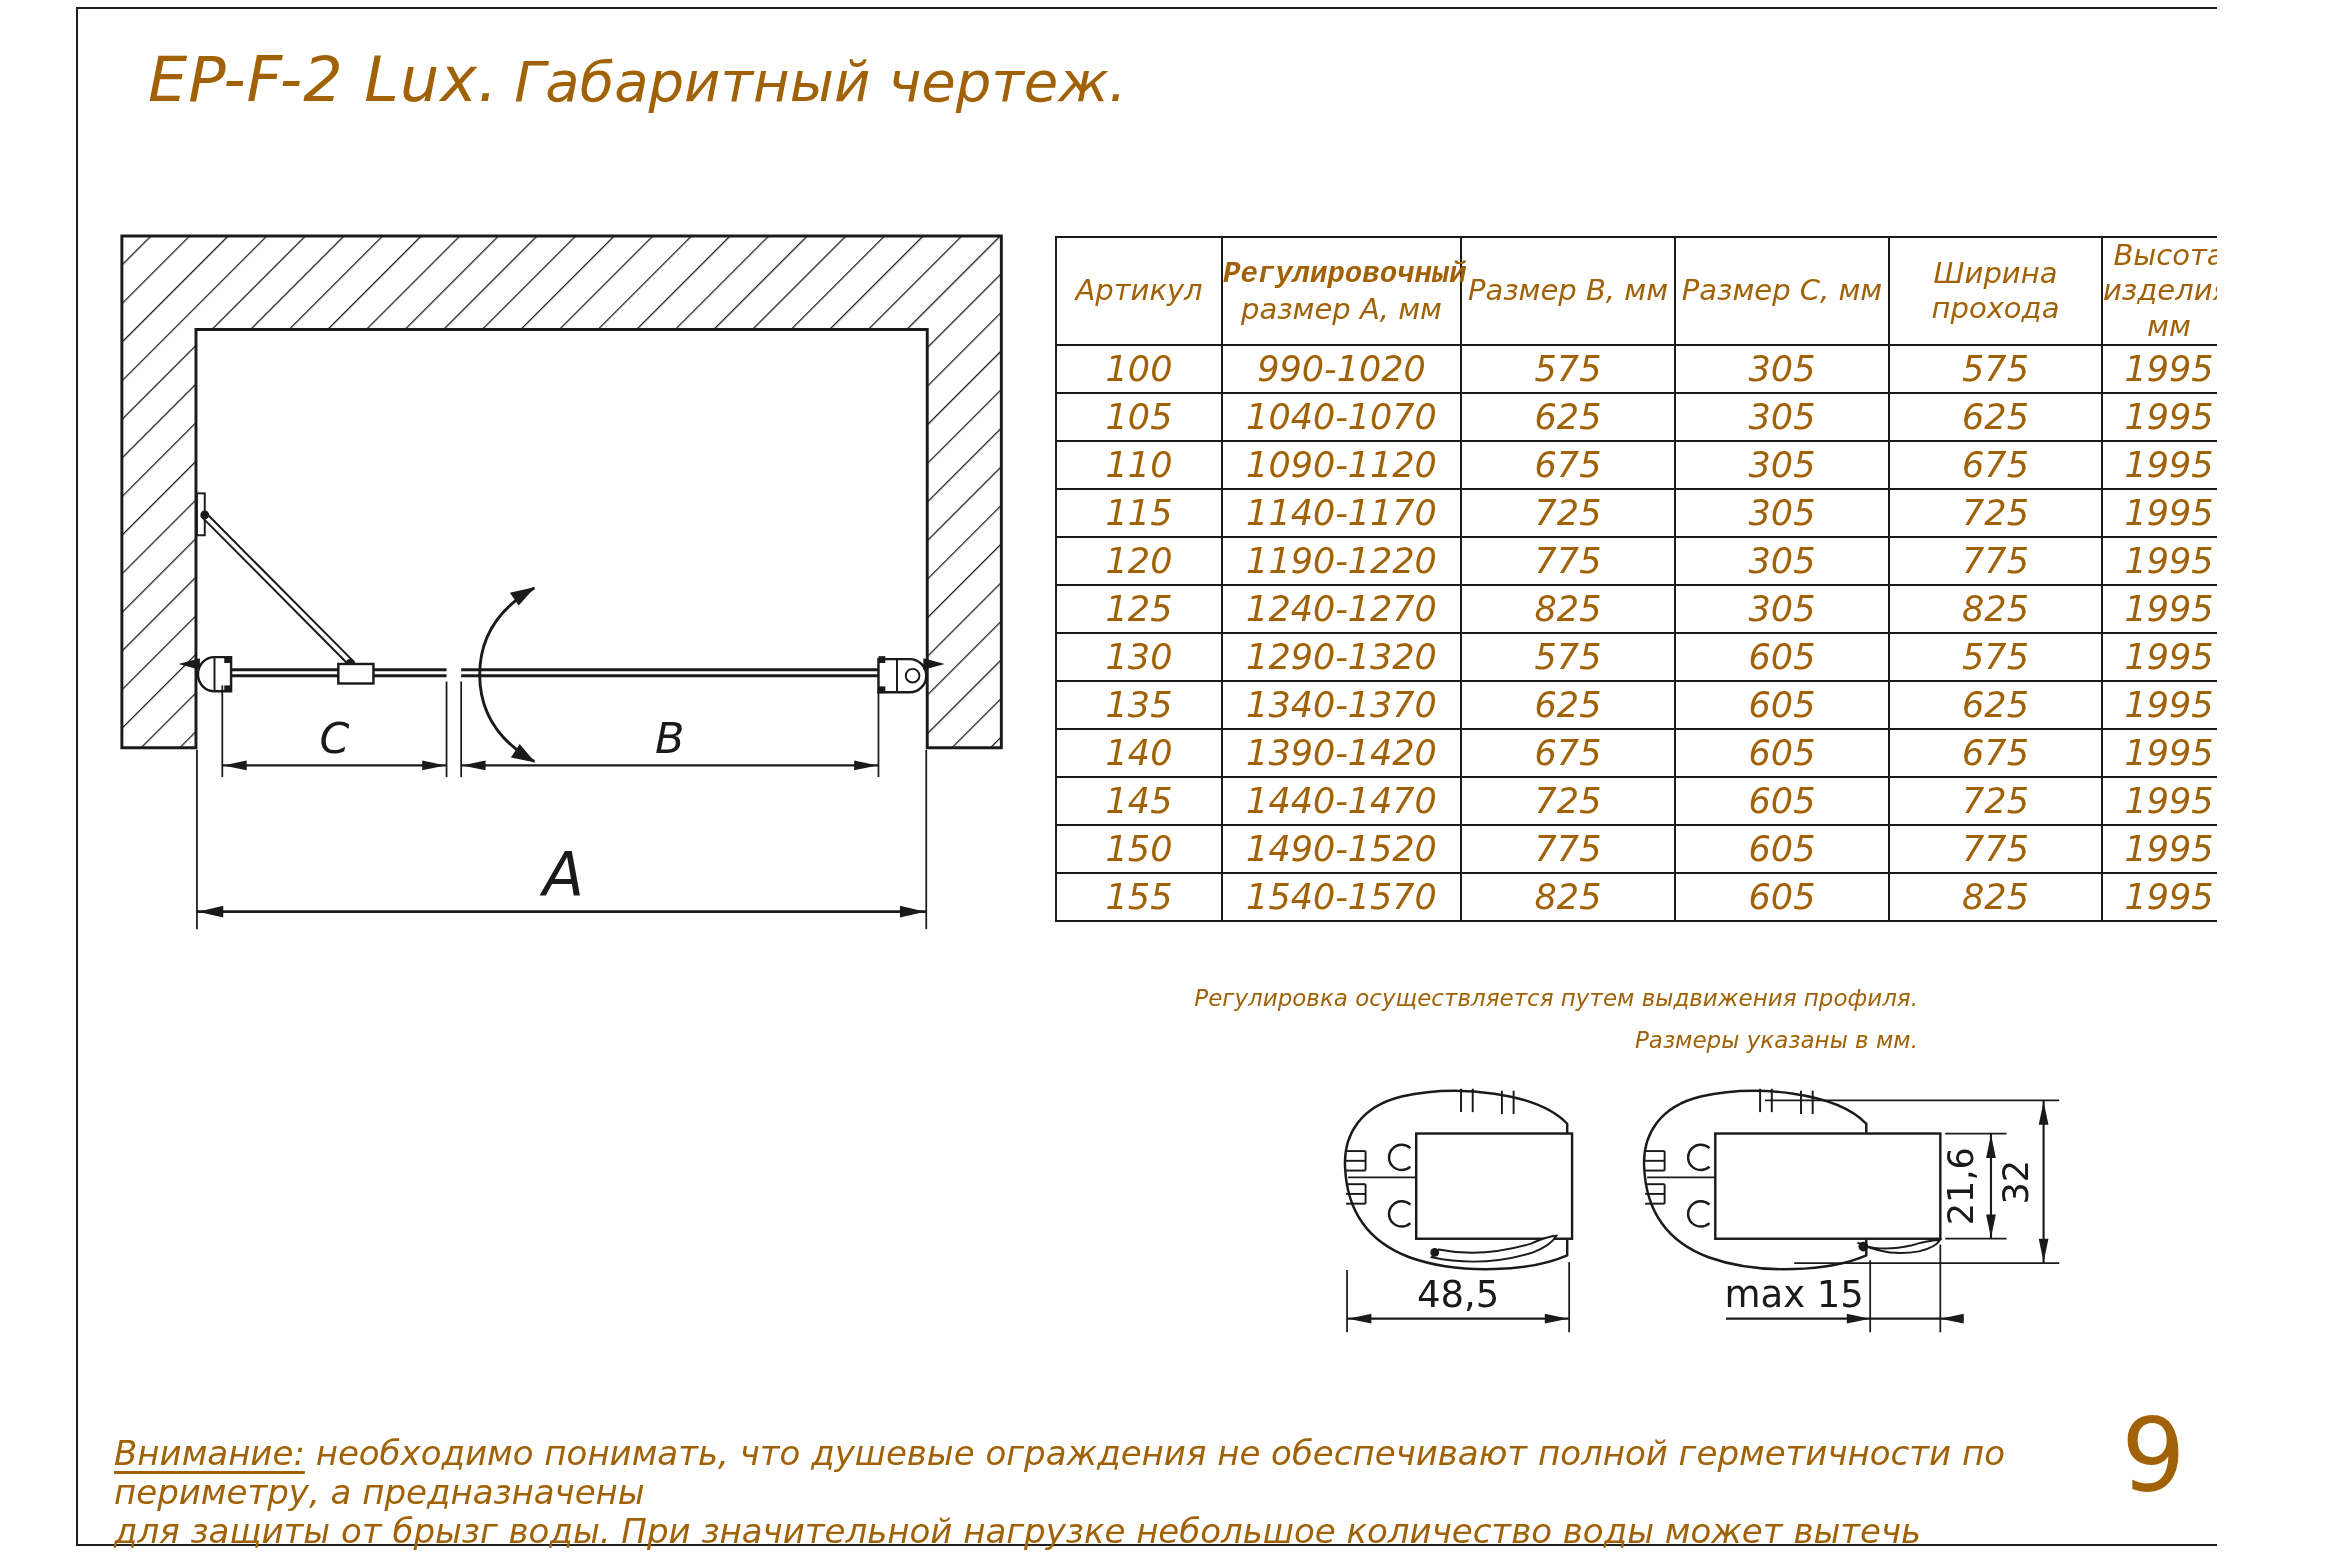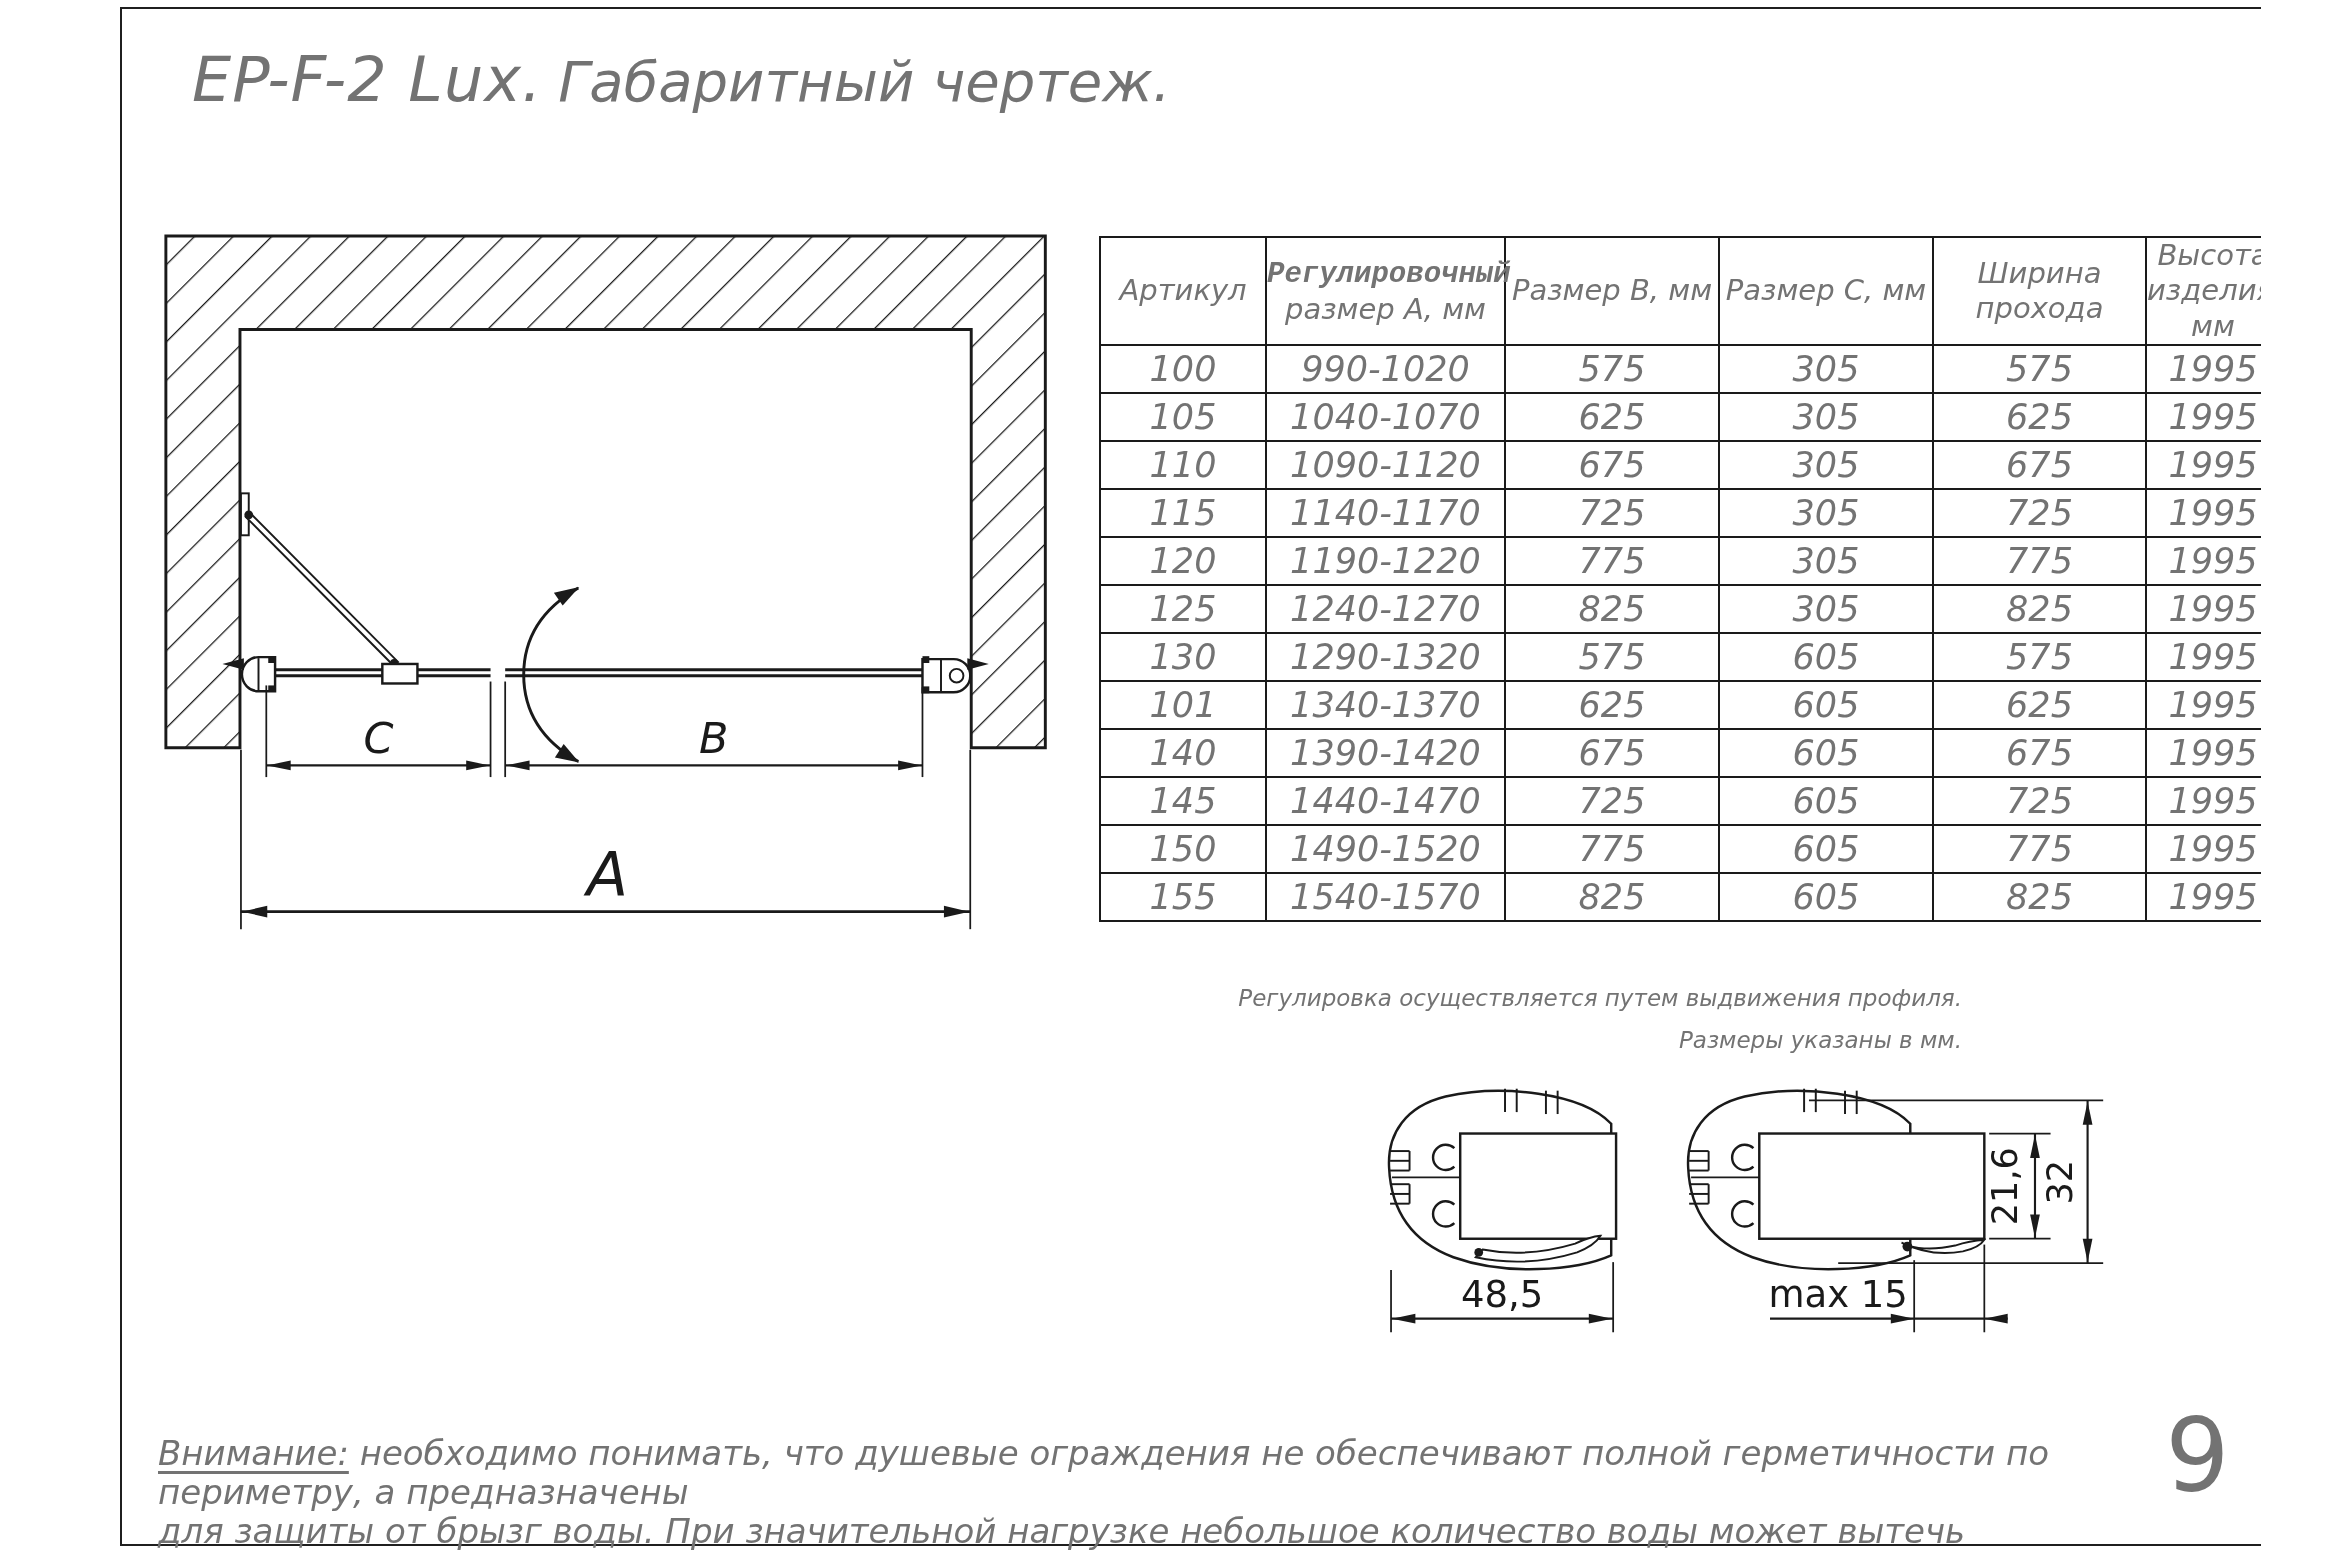--- a/index.html
+++ b/index.html
@@ -1,18 +1,18 @@
 <!DOCTYPE html>
 <html><head>
 <meta charset="utf-8">
 <style>
   html,body{margin:0;padding:0;background:#fff;}
   .page{
     position:relative;width:2217px;height:1560px;background:#ffffff;
-    font-family:"DejaVu Sans", sans-serif;color:#737373;overflow:hidden;margin-left:44px;
+    font-family:"DejaVu Sans", sans-serif;color:#a16207;overflow:hidden;
   }
   .frame{
     position:absolute;left:76px;top:6.8px;width:2188px;height:1539px;
     border:2.9px solid #1f1f1f;box-sizing:border-box;
   }
   
   .title{
     position:absolute;left:148px;top:43px;display:flex;align-items:baseline;gap:15.6px;
     font-style:italic;white-space:nowrap;
   }
@@ -225,21 +225,21 @@
         </tr>
         <tr>
           <td>130</td>
           <td>1290-1320</td>
           <td>575</td>
           <td>605</td>
           <td>575</td>
           <td>1995</td>
         </tr>
         <tr>
-          <td>101</td>
+          <td>135</td>
           <td>1340-1370</td>
           <td>625</td>
           <td>605</td>
           <td>625</td>
           <td>1995</td>
         </tr>
         <tr>
           <td>140</td>
           <td>1390-1420</td>
           <td>675</td>

